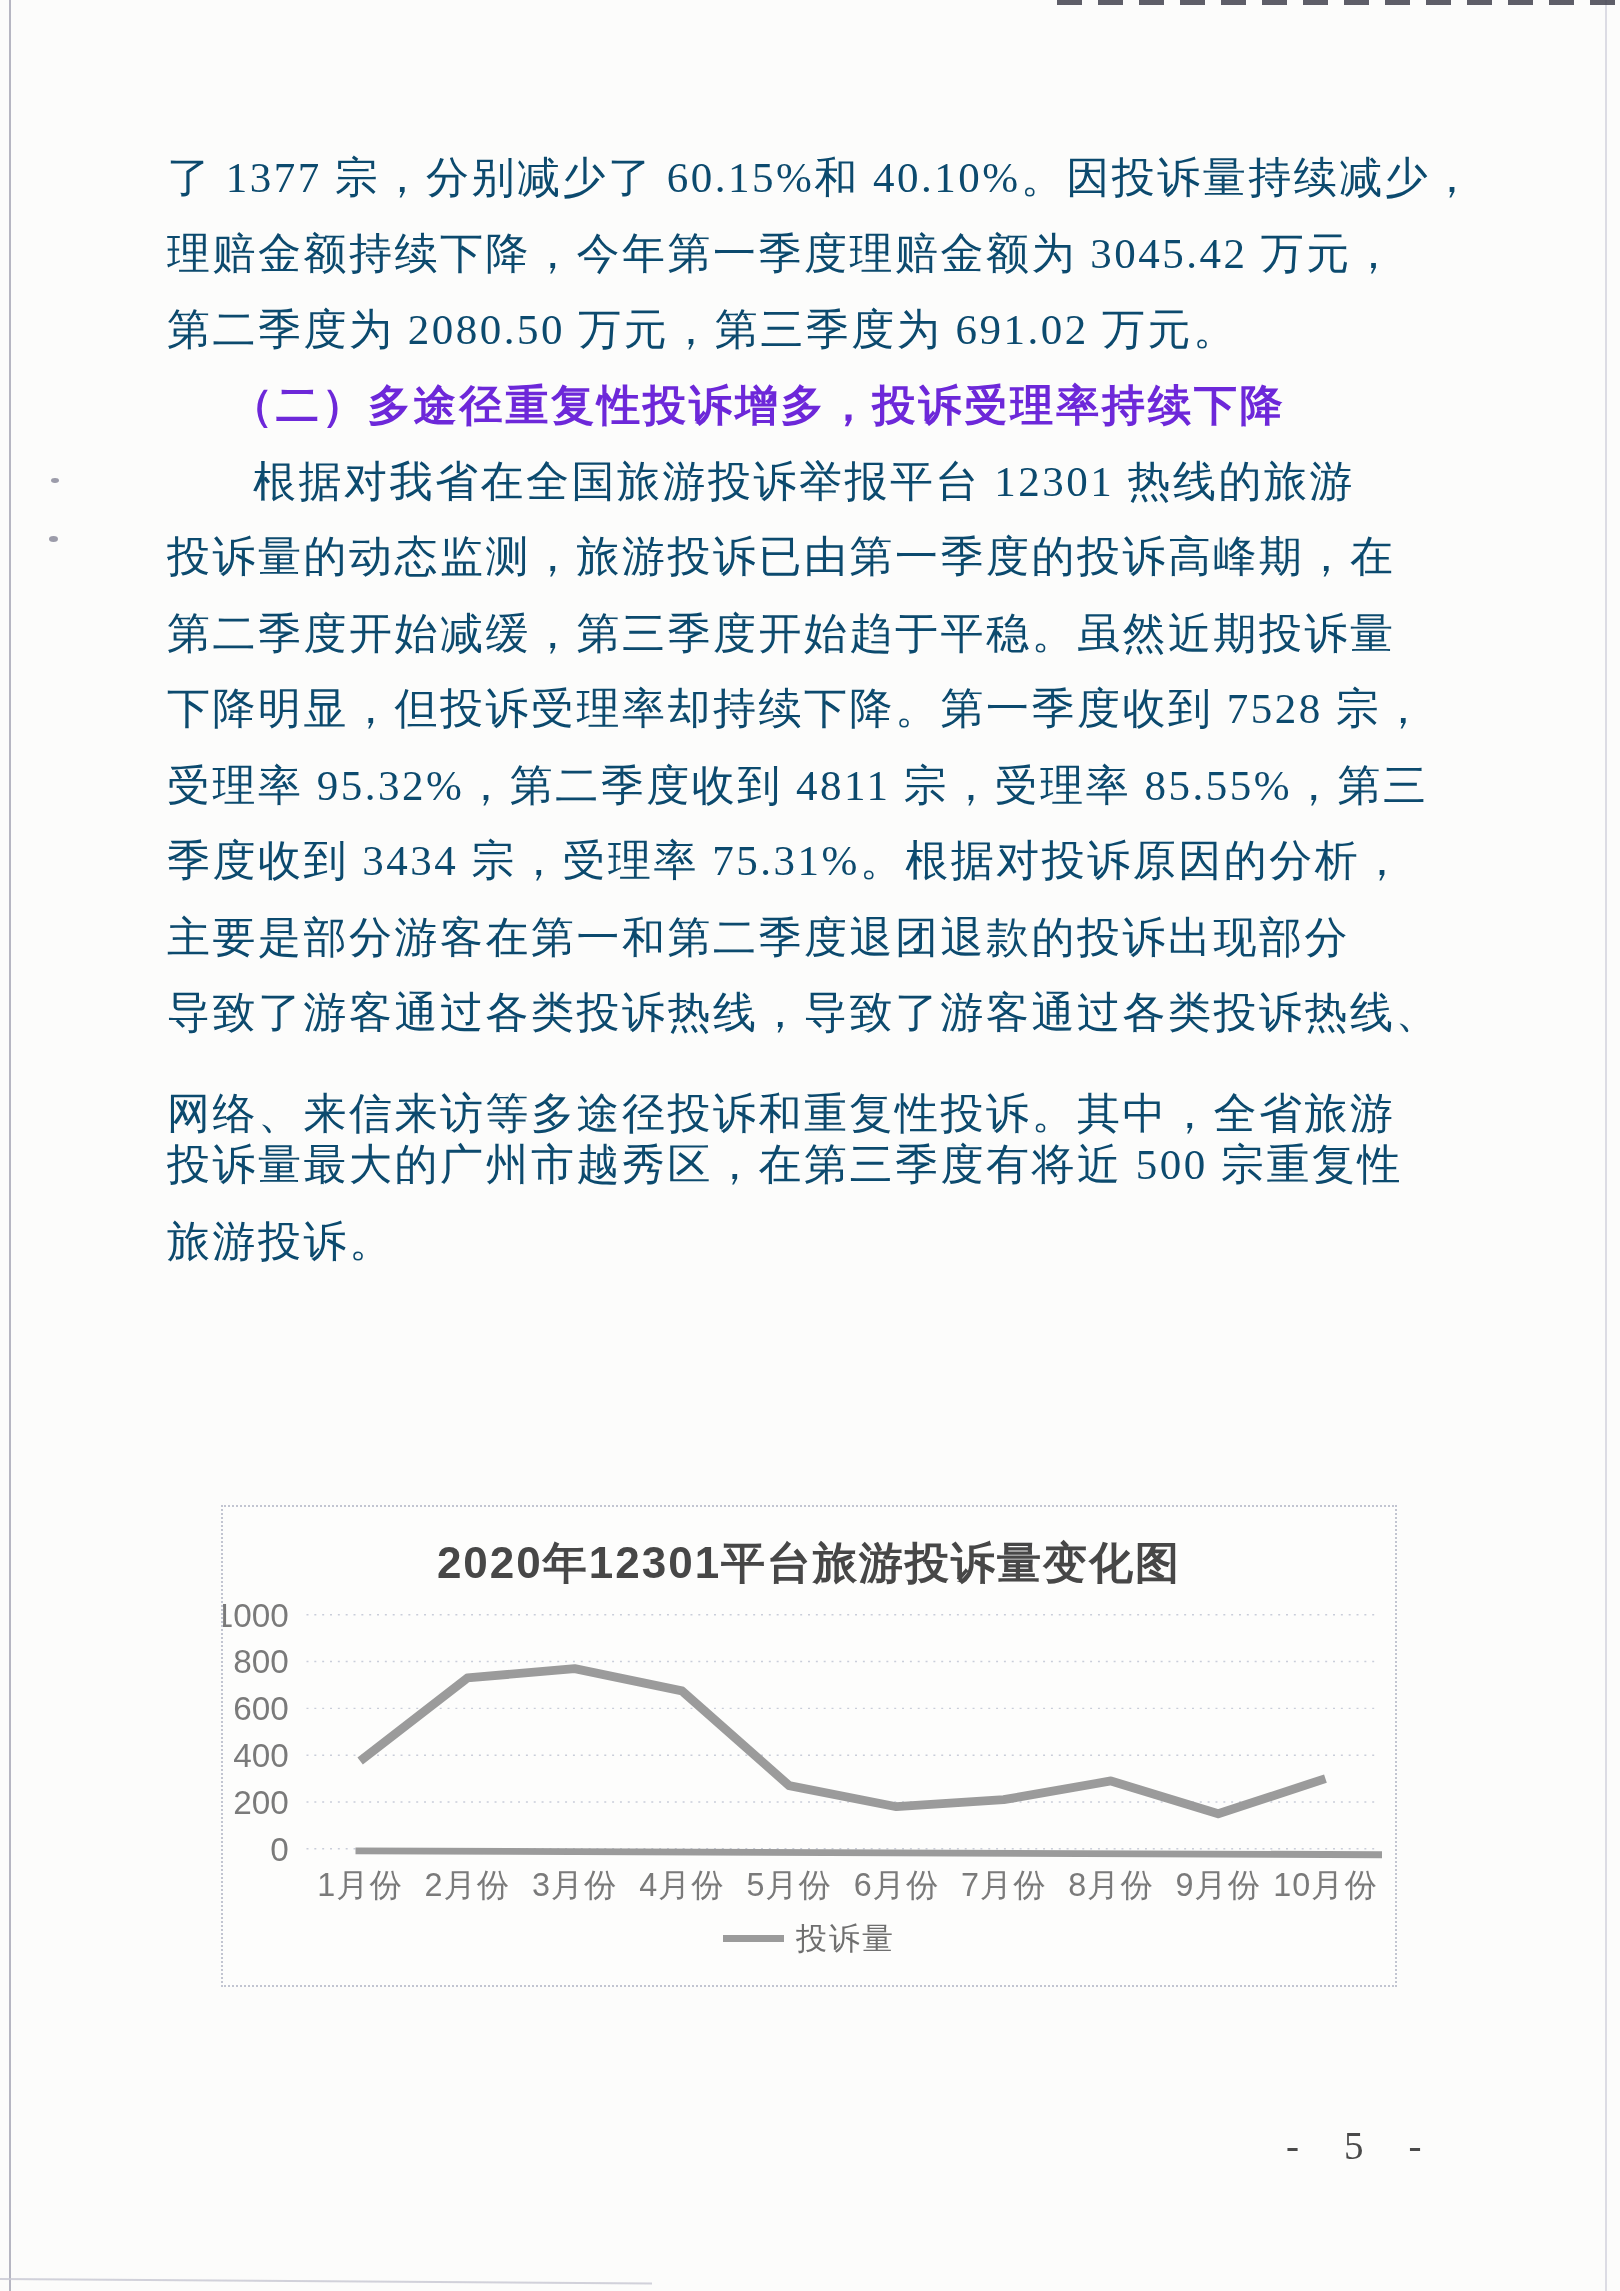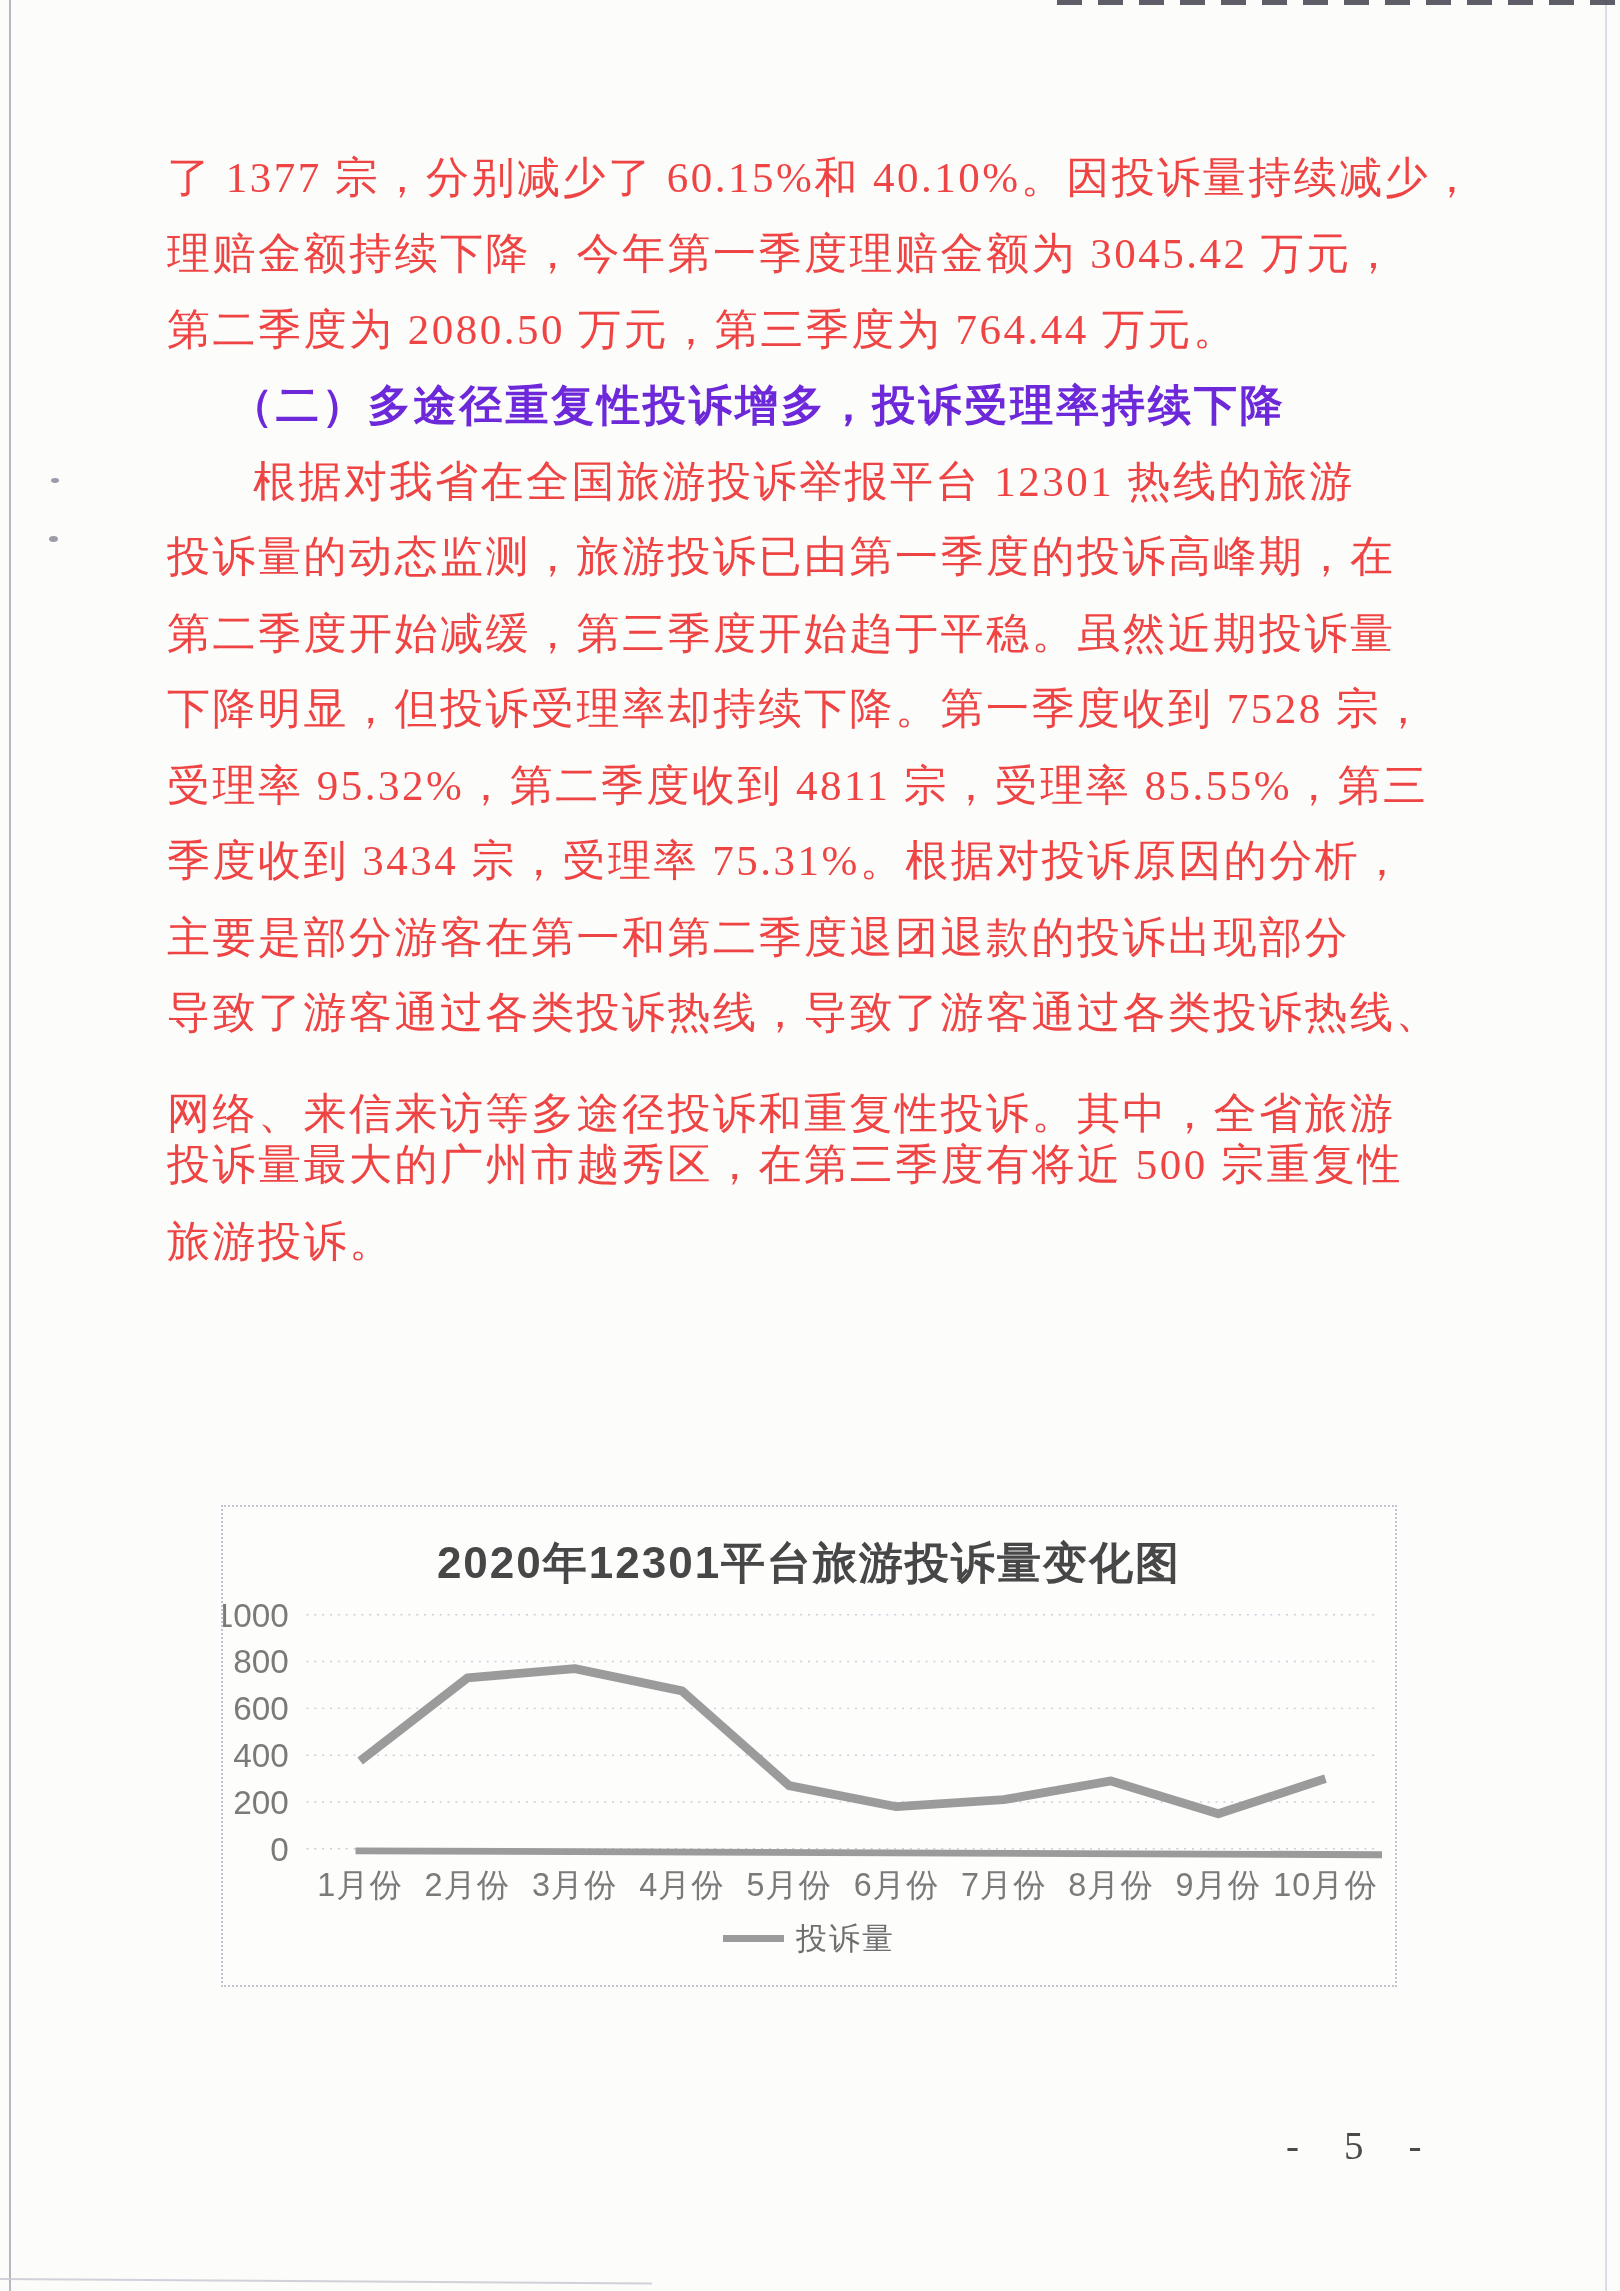--- a/index.html
+++ b/index.html
@@ -18,21 +18,21 @@
   .edge-line-bottom{
     position:absolute;left:0;top:2278px;width:652px;height:2px;background:#c9c9d4;
     transform:rotate(0.4deg);transform-origin:left center;opacity:.85;
   }
   .speck{position:absolute;background:#9c9caa;border-radius:50%;}
   .speck1{left:51px;top:478px;width:7.8px;height:4.9px;}
   .speck2{left:49px;top:536px;width:8.8px;height:5.9px;}
   
   .body-line{
     position:absolute;left:167px;width:1304px;height:76px;line-height:76px;
-    font-size:43px;color:#ef4444;letter-spacing:2.5px;white-space:nowrap;
+    font-size:43px;color:#0c4a6e;letter-spacing:2.5px;white-space:nowrap;
   }
   .indent-para{padding-left:86px;}
   .heading{font-weight:bold;padding-left:63px;color:#6d28d9;letter-spacing:2.9px;}
   
   .chart-frame{
     position:absolute;left:221px;top:1505px;width:1176px;height:482px;
     border:2px dotted #c2c5d1;background:#fdfdfc;box-sizing:border-box;
   }
   .chart-title{
     position:absolute;top:27.4px;left:0;width:100%;text-align:center;
@@ -63,21 +63,21 @@
 <div class="edge-line-left"></div>
 <div class="edge-line-right"></div>
 <div class="edge-dashes-top"></div>
 <div class="edge-line-bottom"></div>
 <div class="speck speck1"></div>
 <div class="speck speck2"></div>
 
 <div>
   <div class="body-line" style="top:140px">了 1377 宗，分别减少了 60.15%和 40.10%。因投诉量持续减少，</div>
   <div class="body-line" style="top:216px">理赔金额持续下降，今年第一季度理赔金额为 3045.42 万元，</div>
-  <div class="body-line" style="top:292px">第二季度为 2080.50 万元，第三季度为 764.44 万元。</div>
+  <div class="body-line" style="top:292px">第二季度为 2080.50 万元，第三季度为 691.02 万元。</div>
   <div class="body-line heading" style="top:368px">（二）多途径重复性投诉增多，投诉受理率持续下降</div>
   <div class="body-line indent-para" style="top:444px">根据对我省在全国旅游投诉举报平台 12301 热线的旅游</div>
   <div class="body-line" style="top:519px">投诉量的动态监测，旅游投诉已由第一季度的投诉高峰期，在</div>
   <div class="body-line" style="top:596px">第二季度开始减缓，第三季度开始趋于平稳。虽然近期投诉量</div>
   <div class="body-line" style="top:671px">下降明显，但投诉受理率却持续下降。第一季度收到 7528 宗，</div>
   <div class="body-line" style="top:748px">受理率 95.32%，第二季度收到 4811 宗，受理率 85.55%，第三</div>
   <div class="body-line" style="top:823px">季度收到 3434 宗，受理率 75.31%。根据对投诉原因的分析，</div>
   <div class="body-line" style="top:900px">主要是部分游客在第一和第二季度退团退款的投诉出现部分</div>
   <div class="body-line" style="top:975px">导致了游客通过各类投诉热线，导致了游客通过各类投诉热线、</div>
   <div class="body-line" style="top:1076px">网络、来信来访等多途径投诉和重复性投诉。其中，全省旅游</div>

